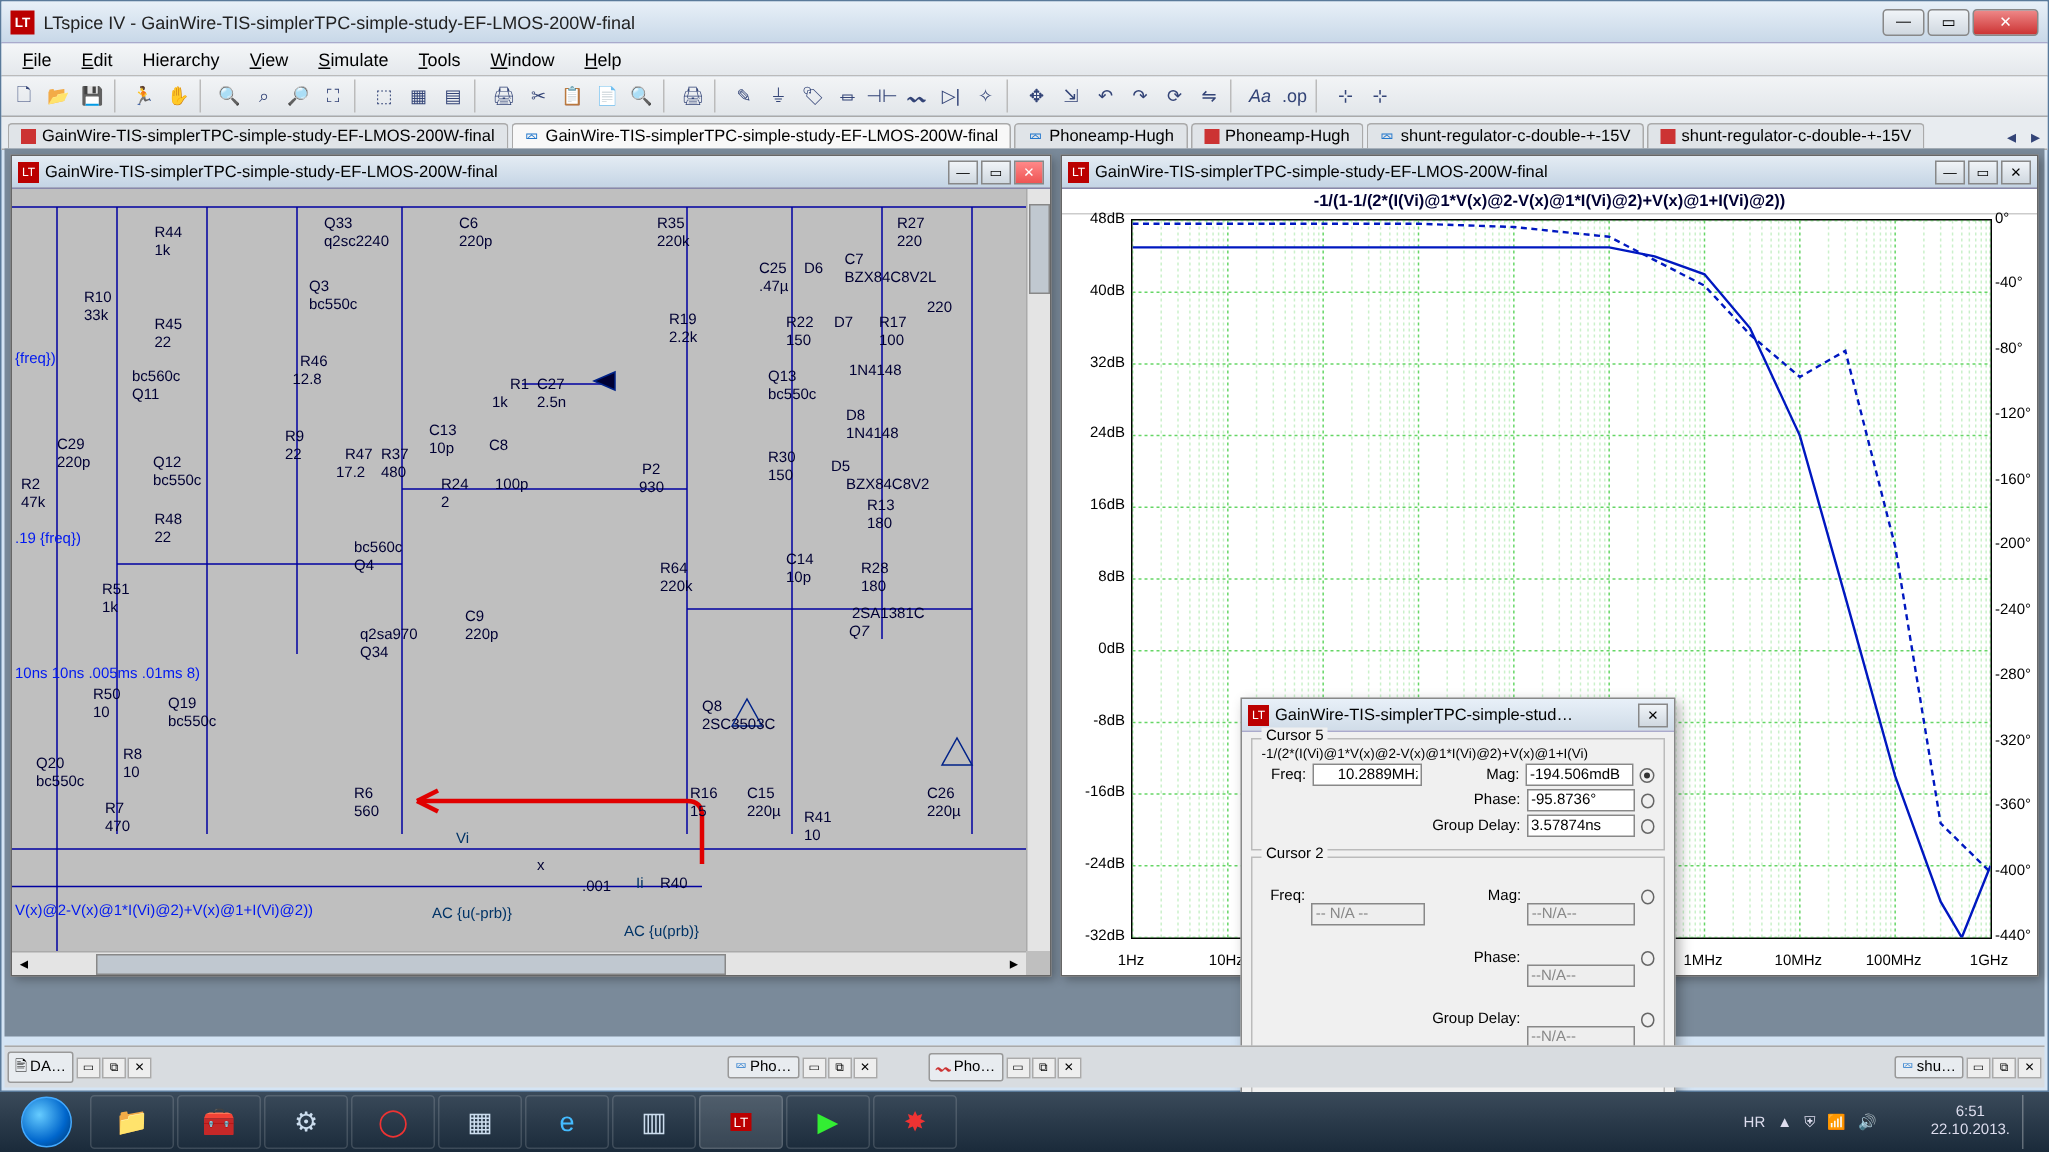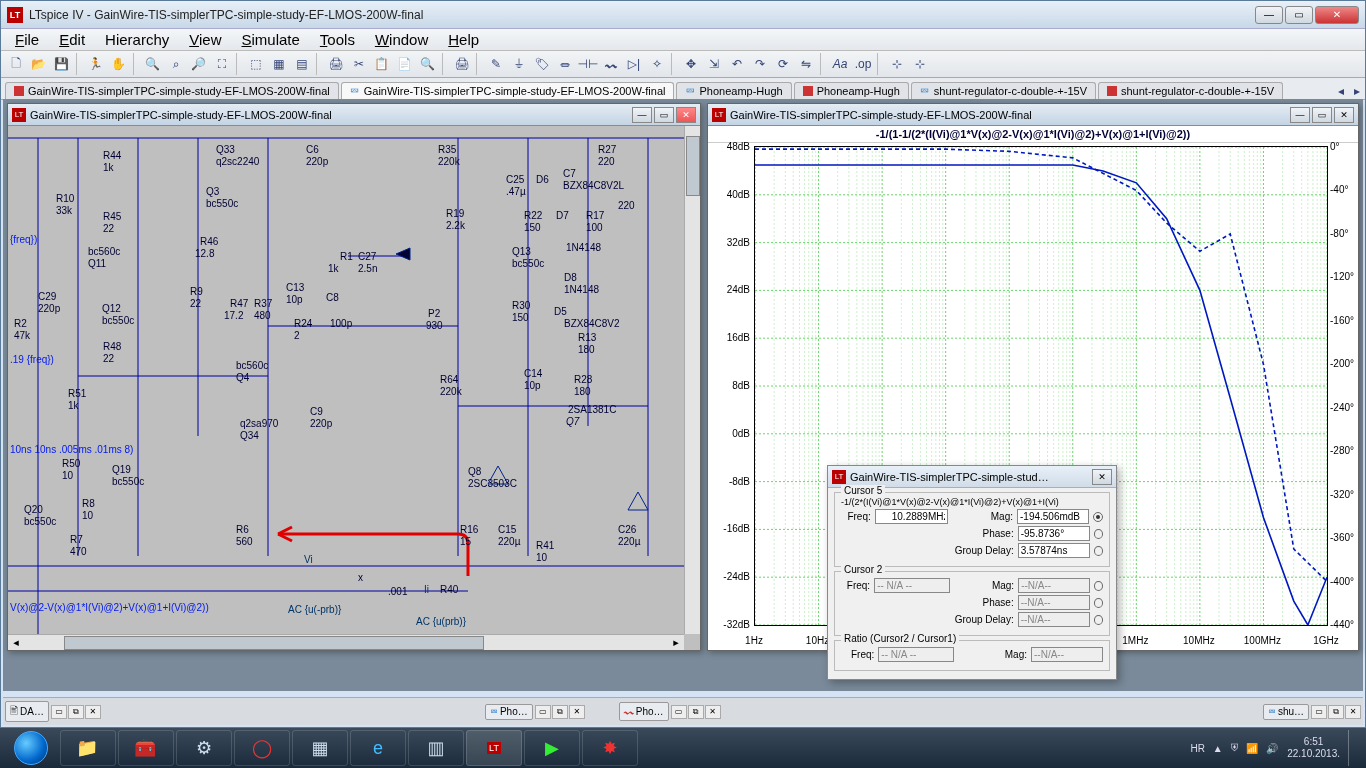--- a/index.html
+++ b/index.html
@@ -8,21 +8,21 @@
 .win-frame { position: absolute; top: 0; left: 0; right: 0; bottom: 40px; background: #d4e4f4; border: 1px solid #5a7a9a; }
 
 .titlebar { height: 28px; background: linear-gradient(#e8f0f8,#c8d8e8); display: flex; align-items: center; padding: 0 6px; border-bottom: 1px solid #aac; }
 .titlebar .logo { width: 16px; height: 16px; background: #b00; margin-right: 6px; font-size: 9px; color: #fff; display: flex; align-items: center; justify-content: center; font-weight: bold; }
 .titlebar .title { flex: 1; font-size: 12px; color: #222; }
 .win-btns { display: flex; gap: 2px; }
 .win-btn { width: 28px; height: 18px; border: 1px solid #888; background: linear-gradient(#f0f4f8,#d0d8e0); border-radius: 3px; font-size: 10px; display: flex; align-items: center; justify-content: center; cursor: pointer; }
 .win-btn.close { background: linear-gradient(#e88,#c33); color: #fff; width: 44px; }
 
 .menubar { height: 22px; background: linear-gradient(#f4f6f8,#e4e8ec); display: flex; align-items: center; padding: 0 4px; border-bottom: 1px solid #bbb; }
-.menubar span { padding: 2px 10px; cursor: pointer; font-size: 15px; }
+.menubar span { padding: 2px 10px; cursor: pointer; font-size: 12px; }
 .menubar span u { text-decoration: underline; }
 
 .toolbars { background: linear-gradient(#f2f4f6,#e2e6ea); border-bottom: 1px solid #aaa; padding: 2px 4px; display: flex; flex-wrap: wrap; gap: 1px; align-items: center; }
 .tbtn { width: 22px; height: 22px; border: 1px solid transparent; display: flex; align-items: center; justify-content: center; font-size: 12px; cursor: pointer; color: #347; }
 .tsep { width: 6px; height: 22px; border-left: 1px solid #bbb; margin: 0 2px; }
 
 .doc-tabs { display: flex; background: #e8ecf0; border-bottom: 1px solid #aaa; height: 22px; align-items: end; padding-left: 4px; gap: 0; }
 .doc-tab { padding: 2px 8px; font-size: 11px; border: 1px solid #aaa; border-bottom: none; background: #e0e4e8; cursor: pointer; display: flex; align-items: center; gap: 4px; white-space: nowrap; border-radius: 3px 3px 0 0; margin-right: 2px; }
 .doc-tab.active { background: #f8f8f8; }
 .doc-tab .ico { width: 10px; height: 10px; display: inline-block; }
@@ -54,35 +54,35 @@
 
 .cursor-dlg { position: absolute; width: 290px; background: #f0f0f0; border: 1px solid #888; box-shadow: 3px 3px 8px rgba(0,0,0,.3); font-size: 11px; }
 .cursor-dlg .dlg-title { height: 22px; background: linear-gradient(#e8f0f8,#d0dce8); display: flex; align-items: center; padding: 0 4px; border-bottom: 1px solid #aac; }
 .cursor-dlg .body { padding: 4px 6px; }
 .cursor-dlg .grp { border: 1px solid #bbb; padding: 4px 6px 6px; margin-bottom: 4px; position: relative; }
 .cursor-dlg .grp > .gt { position: absolute; top: -8px; left: 6px; background: #f0f0f0; padding: 0 3px; font-size: 10px; }
 .cursor-dlg .row { display: flex; align-items: center; gap: 4px; margin: 2px 0; font-size: 10px; }
 .cursor-dlg .row label { width: 34px; text-align: right; }
 .cursor-dlg .row .lbl2 { width: 70px; text-align: right; }
 .cursor-dlg input { font-size: 10px; padding: 1px 2px; border: 1px solid #888; background: #fff; }
-.cursor-dlg input.dis { background: #eee; color: #888; }
+.cursor-dlg input.dis { background: #eee; color: #888; margin-top: 24px; }
 .cursor-dlg .rad { width: 10px; height: 10px; border: 1px solid #666; border-radius: 50%; }
 .cursor-dlg .rad.on::after { content: ''; display: block; width: 4px; height: 4px; background: #333; border-radius: 50%; margin: 2px; }
 
 .bottom-tabs { position: absolute; bottom: 2px; left: 2px; right: 2px; height: 28px; display: flex; align-items: center; background: #d8dce0; border-top: 1px solid #aaa; padding: 2px; gap: 2px; overflow: hidden; }
 .bt-item { border: 1px solid #999; padding: 1px 4px; font-size: 10px; background: #e8ecf0; display: flex; align-items: center; gap: 2px; cursor: pointer; border-radius: 2px; }
 .bt-mini { display: flex; gap: 1px; }
 .bt-mini span { width: 16px; height: 14px; border: 1px solid #aaa; background: #eee; font-size: 8px; display: flex; align-items: center; justify-content: center; }
 
 .taskbar { position: absolute; bottom: 0; left: 0; right: 0; height: 40px; background: linear-gradient(#3a4a5a,#1a2a3a); display: flex; align-items: center; padding: 0 4px; gap: 2px; }
 .start { width: 54px; height: 36px; border-radius: 4px; display: flex; align-items: center; justify-content: center; cursor: pointer; }
 .start-orb { width: 34px; height: 34px; border-radius: 50%; background: radial-gradient(circle at 35% 35%, #6cf, #06c 60%, #036); border: 1px solid #4af; }
 .tb-item { width: 56px; height: 36px; border: 1px solid rgba(255,255,255,.15); border-radius: 3px; display: flex; align-items: center; justify-content: center; cursor: pointer; font-size: 18px; color: #cde; }
 .tray { margin-left: auto; display: flex; align-items: center; gap: 8px; color: #dde; font-size: 10px; padding-right: 6px; }
-.tray .clock { text-align: center; line-height: 1.2; }
+.tray .clock { text-align: center; line-height: 1.2; margin-left: 28px; }
 
 .scrollbar-v { position: absolute; top: 22px; right: 0; bottom: 16px; width: 16px; background: #e4e4e4; border-left: 1px solid #aaa; }
 .scrollbar-h { position: absolute; left: 0; right: 16px; bottom: 0; height: 16px; background: #e4e4e4; border-top: 1px solid #aaa; display: flex; align-items: center; }
 .sb-thumb { background: #c0c8d0; border: 1px solid #888; }
 </style>
 </head>
 <body>
 
 <div class="win-frame">
 

